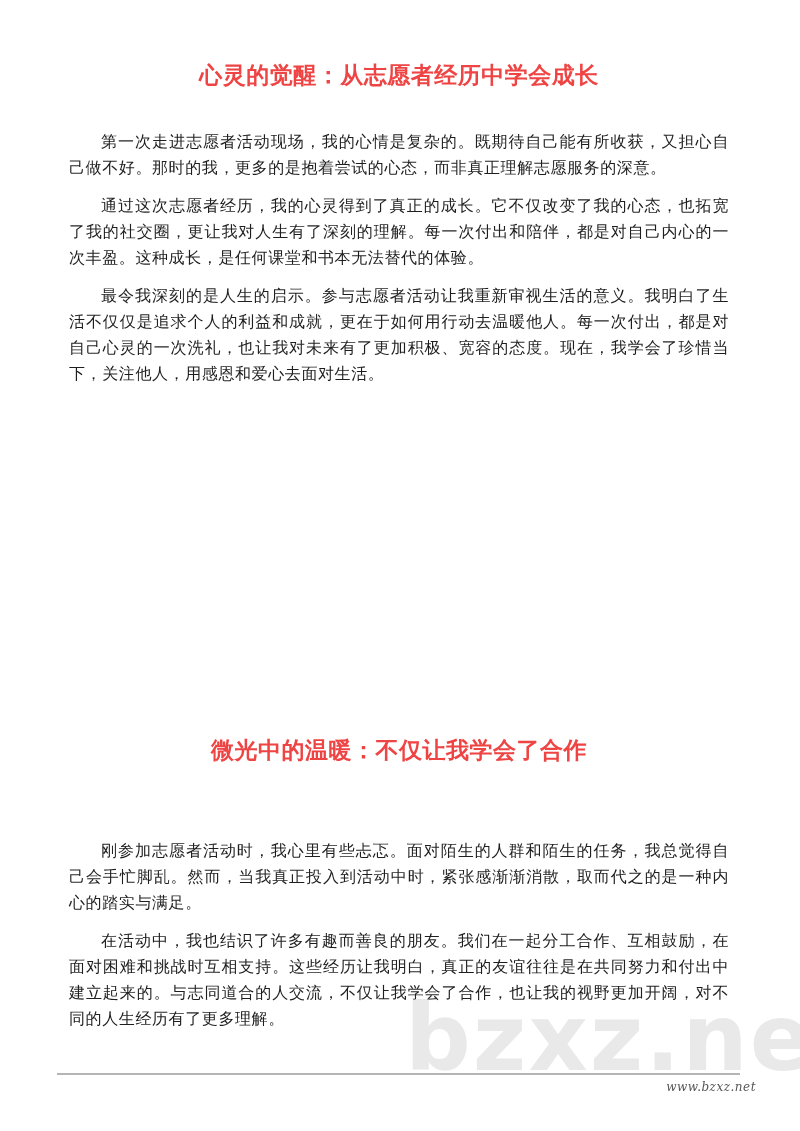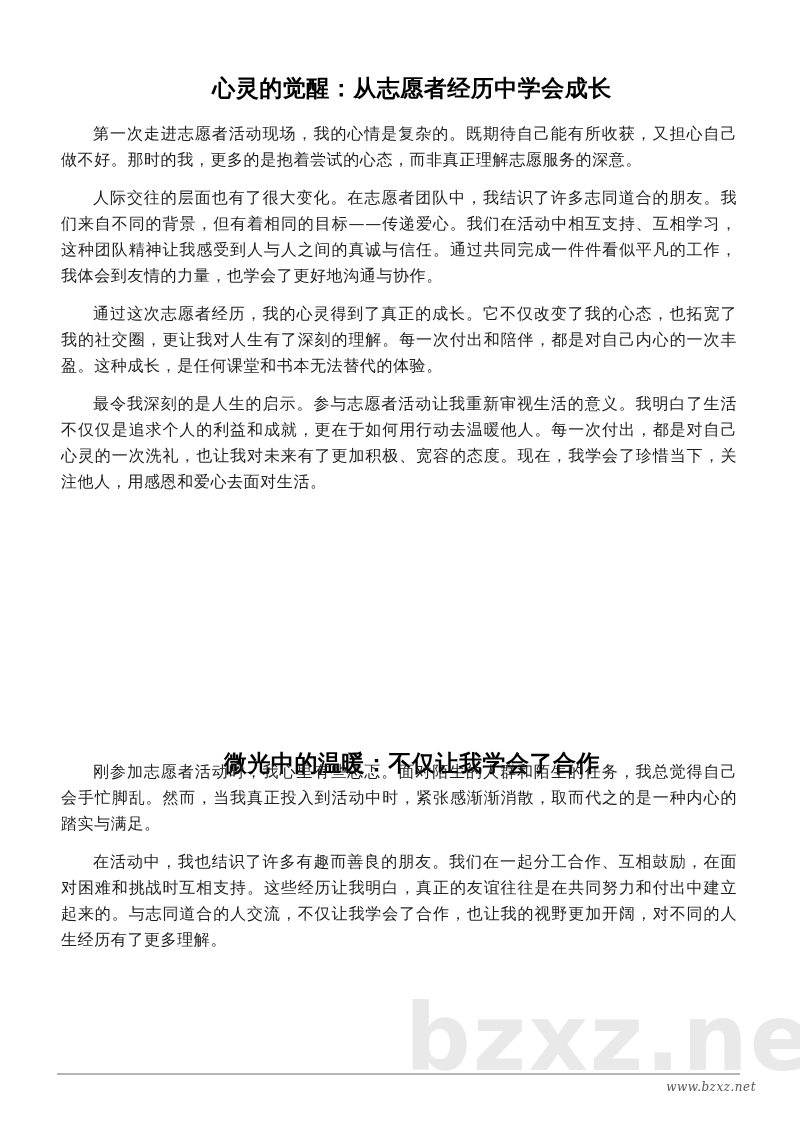--- a/index.html
+++ b/index.html
@@ -7,37 +7,37 @@
       width: 800px; height: 1131px; position: relative; overflow: hidden;
       font-family: "DejaVu Serif", "Liberation Serif", serif;
       color: #1e1e1e;
     }
     .page { position: absolute; left: 57px; top: 0; width: 684px; }
     .title {
       font-family: Liberation Sans, sans-serif;
       font-weight: bold;
       font-size: 23px;
       text-align: center;
-      margin: 13px;
+      margin: 0;
       letter-spacing: 0.5px;
-      color: #000000;
+      color: #ef4444;
     }
     .para {
       font-size: 16px;
       line-height: 26px;
       text-indent: 2em;
-      margin: 4px;
+      margin: 12px;
       text-align: justify;
       letter-spacing: 0.6px;
     }
     #title1 { position: absolute; top: 60px; left: 0; width: 684px; }
     #sec1 { position: absolute; top: 117px; left: 0; width: 684px; }
     #sec1 .para { margin-bottom: 12px; }
     #title2 { position: absolute; top: 735px; left: 0; width: 684px; }
-    #sec2 { position: absolute; top: 755px; left: 0; width: 684px; }
+    #sec2 { position: absolute; top: 826px; left: 0; width: 684px; }
     #sec2 .para { margin-bottom: 12px; }
     .rule {
       position: absolute; left: 57px; top: 1073px; width: 683px; height: 2px;
       background: #b5b5b5;
     }
     .footer-url {
       position: absolute; right: 44px; top: 1080px;
       font-family: "DejaVu Serif", "Liberation Serif", serif;
       font-style: italic; font-size: 12px; color: #555;
       letter-spacing: 0.5px;
@@ -49,21 +49,20 @@
       letter-spacing: 2px; pointer-events: none;
     }
   </style>
 </head>
 <body>
 
 <div class="page">
   <h1 id="title1" class="title">心灵的觉醒：从志愿者经历中学会成长</h1>
   <div id="sec1">
     <p class="para">第一次走进志愿者活动现场，我的心情是复杂的。既期待自己能有所收获，又担心自己做不好。那时的我，更多的是抱着尝试的心态，而非真正理解志愿服务的深意。</p>
-    <p class="para">人际交往的层面也有了很大变化。在志愿者团队中，我结识了许多志同道合的朋友。我们来自不同的背景，但有着相同的目标——传递爱心。我们在活动中相互支持、互相学习，这种团队精神让我感受到人与人之间的真诚与信任。通过共同完成一件件看似平凡的工作，我体会到友情的力量，也学会了更好地沟通与协作。</p>
     <p class="para">通过这次志愿者经历，我的心灵得到了真正的成长。它不仅改变了我的心态，也拓宽了我的社交圈，更让我对人生有了深刻的理解。每一次付出和陪伴，都是对自己内心的一次丰盈。这种成长，是任何课堂和书本无法替代的体验。</p>
     <p class="para">最令我深刻的是人生的启示。参与志愿者活动让我重新审视生活的意义。我明白了生活不仅仅是追求个人的利益和成就，更在于如何用行动去温暖他人。每一次付出，都是对自己心灵的一次洗礼，也让我对未来有了更加积极、宽容的态度。现在，我学会了珍惜当下，关注他人，用感恩和爱心去面对生活。</p>
   </div>
 
   <h1 id="title2" class="title">微光中的温暖：不仅让我学会了合作</h1>
   <div id="sec2">
     <p class="para">刚参加志愿者活动时，我心里有些忐忑。面对陌生的人群和陌生的任务，我总觉得自己会手忙脚乱。然而，当我真正投入到活动中时，紧张感渐渐消散，取而代之的是一种内心的踏实与满足。</p>
     <p class="para">在活动中，我也结识了许多有趣而善良的朋友。我们在一起分工合作、互相鼓励，在面对困难和挑战时互相支持。这些经历让我明白，真正的友谊往往是在共同努力和付出中建立起来的。与志同道合的人交流，不仅让我学会了合作，也让我的视野更加开阔，对不同的人生经历有了更多理解。</p>
   </div>
 </div>

